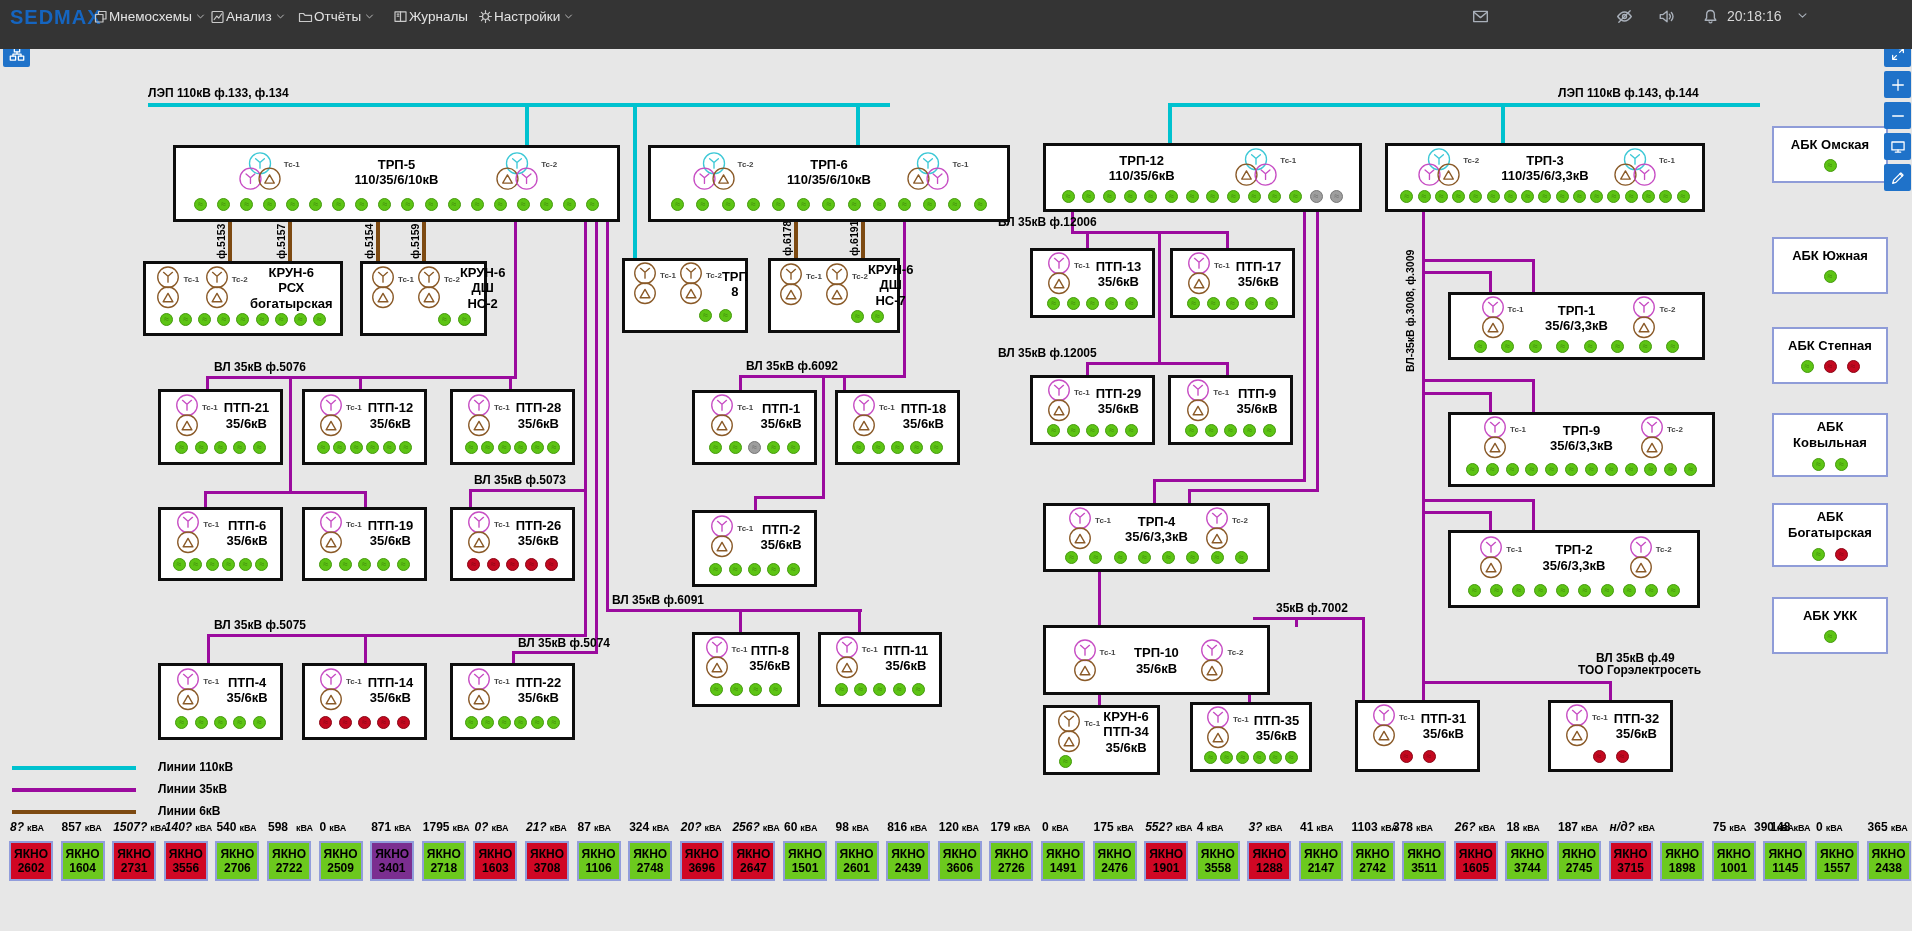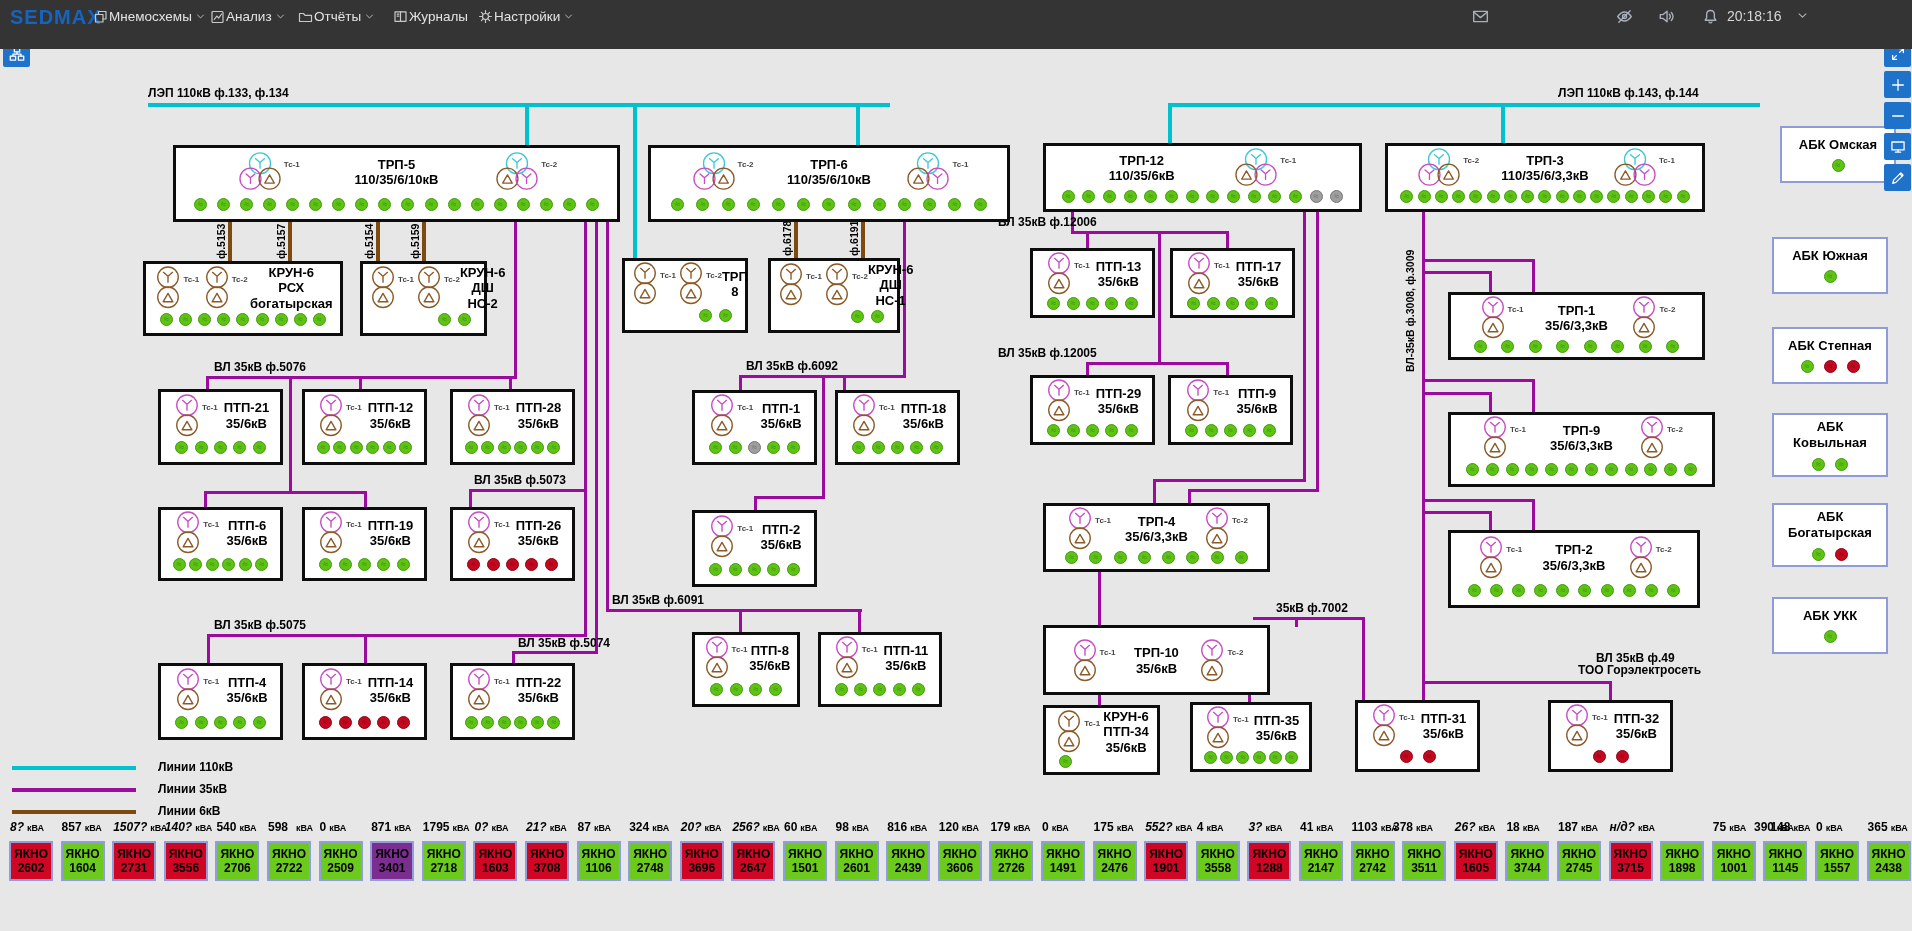--- a/index.html
+++ b/index.html
@@ -432,21 +432,21 @@
         </span>
         <span class="sym">
           <svg width="30" height="44" viewBox="0 0 30 45">
             <circle cx="15" cy="11.5" r="10.5" stroke="#8a5a28" stroke-width="1.4" fill="none"></circle>
             <path stroke="#8a5a28" stroke-width="1.4" stroke-linecap="round" d="M15 10.5v6M15 10.5l-4.6 -4M15 10.5l4.6 -4"></path>
             <circle cx="15" cy="32" r="10.5" stroke="#8a5a28" stroke-width="1.4" fill="none"></circle>
             <path stroke="#8a5a28" stroke-width="1.4" fill="none" stroke-linejoin="round" d="M15 28l5 8.6h-10z"></path>
           </svg>
           <span class="tc">Тс-2</span>
         </span>
-        <div class="title"><span>КРУН-6</span><br><span>ДШ НС-1</span></div>
+        <div class="title"><span>КРУН-6</span><br><span>ДШ НС-7</span></div>
       </div>
       <div class="dots dots-right">
         <span class="dot G">≈</span>
         <span class="dot G">≈</span>
       </div>
     </div>
     <div class="dbox" style="left: 1030px; top: 248px; width: 125px; height: 70px;">
       <div class="content">
         <span class="sym">
           <svg width="30" height="44" viewBox="0 0 30 45">
@@ -1056,21 +1056,21 @@
           </svg>
           <span class="tc">Тс-1</span>
         </span>
         <div class="title"><span>ПТП-32</span><br><span>35/6кВ</span></div>
       </div>
       <div class="dots dots-center">
         <span class="dot R">≈</span>
         <span class="dot R">≈</span>
       </div>
     </div>
-    <div class="abk" style="left: 1772px; top: 126px; width: 116px; height: 57px; margin-left: 8px;">
+    <div class="abk" style="left: 1772px; top: 126px; width: 116px; height: 57px;">
       <div class="title"><span>АБК Омская</span></div>
       <div class="dots dots-center">
         <span class="dot G">≈</span>
       </div>
     </div>
     <div class="abk" style="left: 1772px; top: 237px; width: 116px; height: 57px;">
       <div class="title"><span>АБК Южная</span></div>
       <div class="dots dots-center">
         <span class="dot G">≈</span>
       </div>

